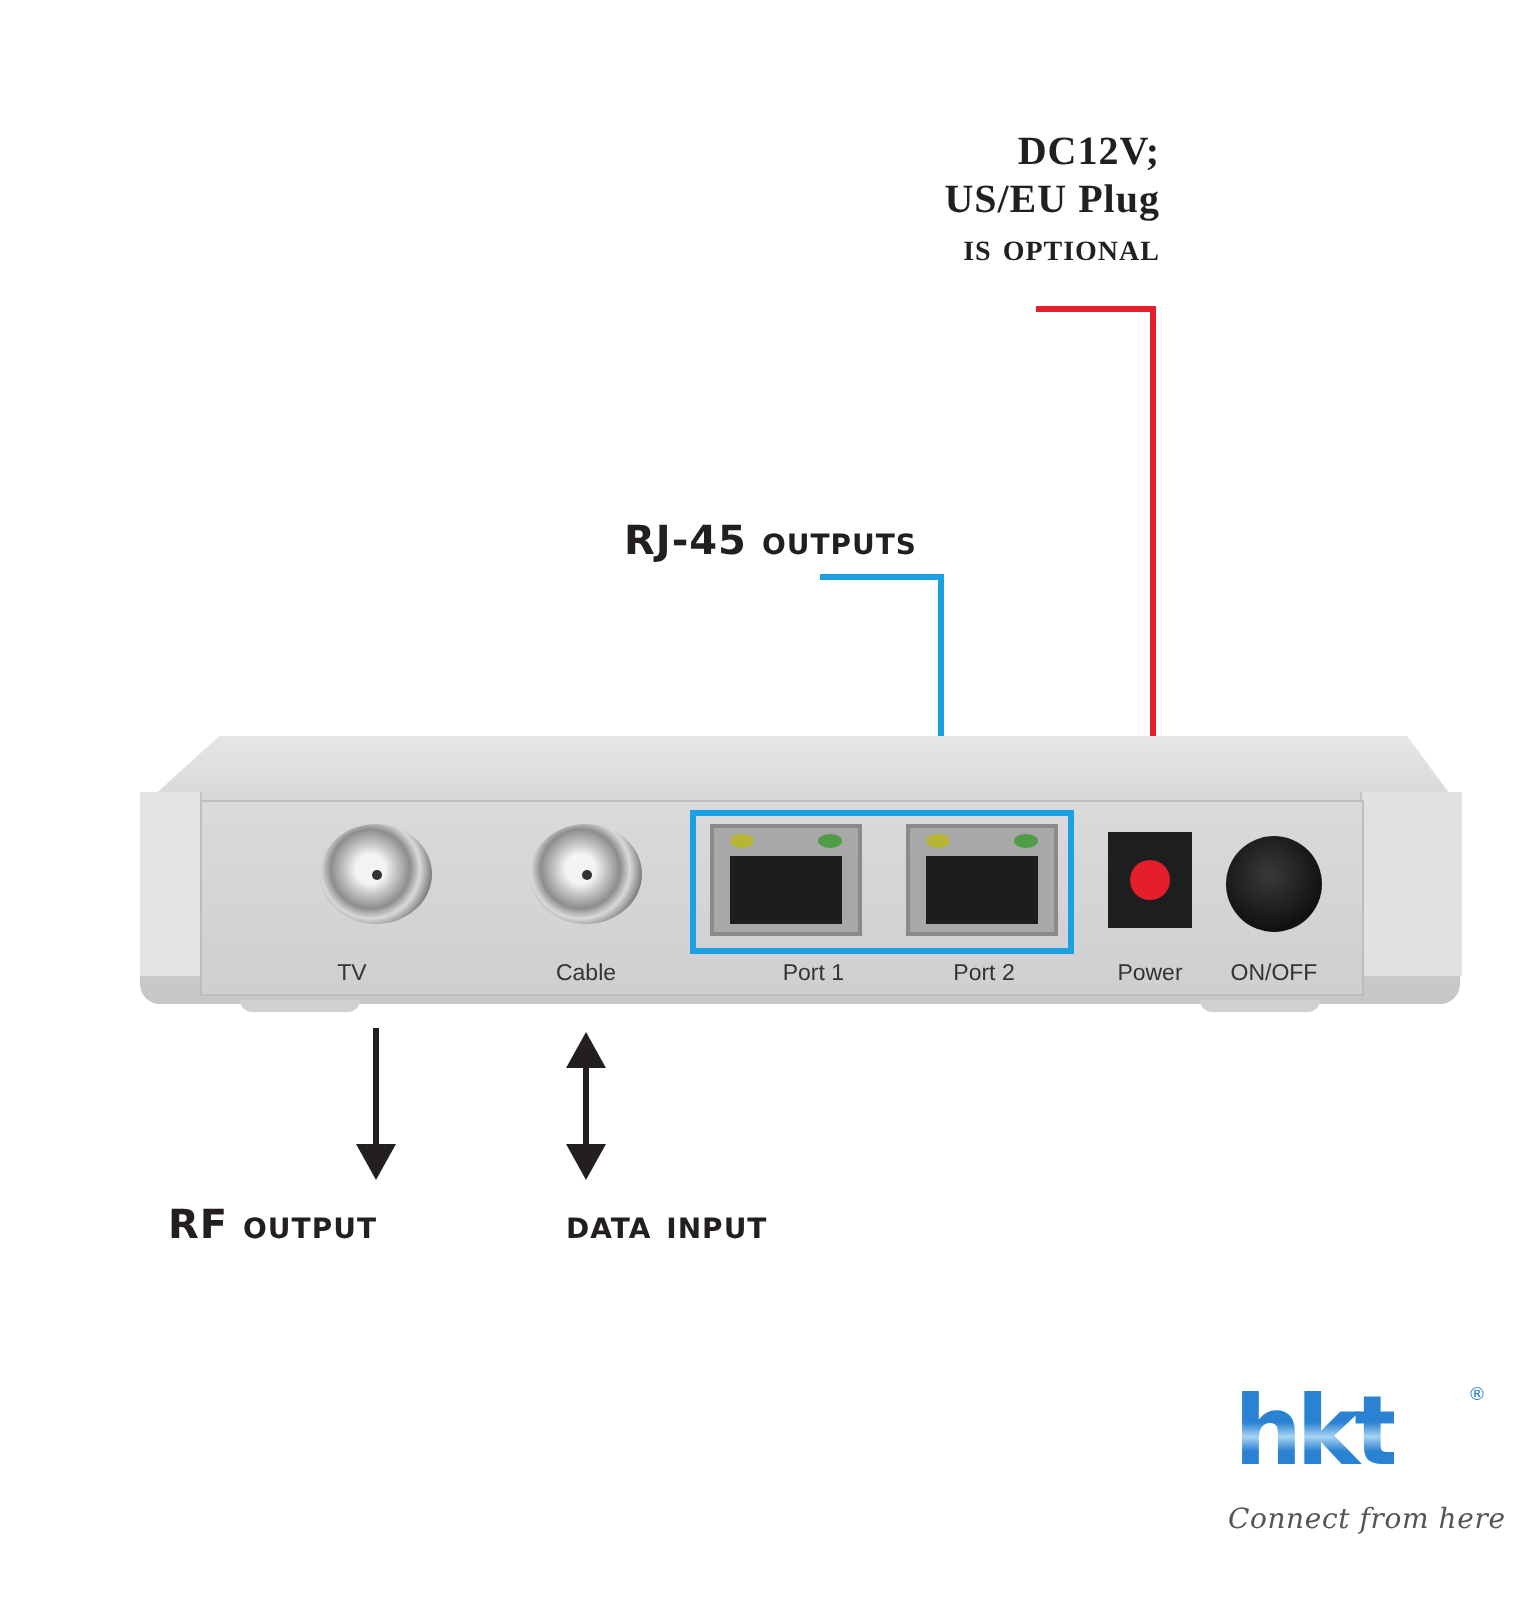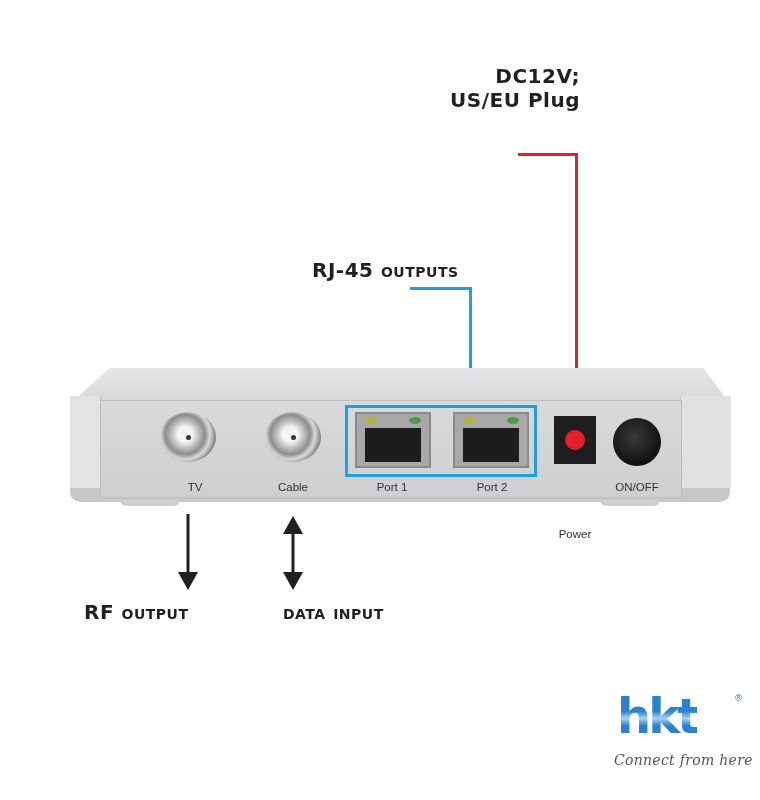--- a/index.html
+++ b/index.html
@@ -1,21 +1,21 @@
 <!DOCTYPE html>
 <html><head>
 <meta charset="utf-8">
 <style>
   html, body { margin: 0; padding: 0; background: #ffffff; }
   body { width: 760px; height: 800px; position: relative; overflow: hidden;
          font-family: "DejaVu Sans", sans-serif; color: #231f20; }
   .abs { position: absolute; }
   .callout { font-weight: bold; font-size: 20px; line-height: 24px; color: #231f20; letter-spacing: 0.5px; }
   .sc { font-variant: small-caps; }
-  .right { text-align: right; }
+  .right { text-align: right; font-family: Liberation Serif, serif; }
 
   
   .dev-top { left: 70px; top: 368px; width: 660px; height: 36px;
              background: linear-gradient(#e6e6e8, #d7d7da); border-radius: 30px 26px 0 0;
              clip-path: polygon(6% 0, 96% 0, 100% 100%, 0 100%); }
   .dev-face { left: 70px; top: 396px; width: 660px; height: 106px;
               background: linear-gradient(#d8d8da, #cfcfd2 60%, #c6c6c9); border-radius: 4px 4px 10px 10px; }
   .dev-panel { left: 100px; top: 400px; width: 580px; height: 96px; border: 1px solid #bdbdc0;
                background: linear-gradient(#dadadc, #cfcfd1); }
   .dev-left-cap { left: 70px; top: 396px; width: 30px; height: 92px; background: #e3e3e5; border-right: 1px solid #c4c4c6; }
@@ -51,20 +51,21 @@
                -webkit-background-clip: text; background-clip: text; -webkit-text-fill-color: transparent; }
   .logo-reg { left: 734px; top: 693px; font-size: 9px; color: #1e7fd0; }
   .tagline { left: 614px; top: 752px; font-family: "DejaVu Serif", serif; font-style: italic; font-size: 14px; color: #555; letter-spacing: 0.3px; }
 </style>
 </head>
 <body>
 
 <div class="abs callout right" style="left:380px; top:64px; width:200px;">
   <div>DC12V;</div>
   <div>US/EU Plug</div>
+  <div class="sc">is optional</div>
 </div>
 
 <div class="abs red" style="left:518px; top:153px; width:60px; height:3px;"></div>
 <div class="abs red" style="left:575px; top:153px; width:3px; height:287px;"></div>
 
 <div class="abs callout sc" style="left:312px; top:258px; width:200px;">RJ-45 outputs</div>
 <div class="abs blue" style="left:410px; top:287px; width:62px; height:3px;"></div>
 <div class="abs blue" style="left:469px; top:287px; width:3px; height:120px;"></div>
 
 <div class="abs dev-top"></div>
@@ -91,25 +92,25 @@
 <div class="abs rj45" style="left:453px; top:412px;">
   <span class="led led-y"></span>
   <span class="led led-g"></span>
   <span class="hole"></span>
 </div>
 
 <div class="abs power-jack"></div>
 <div class="abs power-dot"></div>
 <div class="abs onoff"></div>
 
-<div class="abs plabel" style="left:175px; top:481px; width:40px;">TV</div>
+<div class="abs plabel" style="left:156px; top:481px; width:40px;">TV</div>
 <div class="abs plabel" style="left:268px; top:481px; width:50px;">Cable</div>
-<div class="abs plabel" style="left:362px; top:481px; width:60px;">Port 1</div>
+<div class="abs plabel" style="left:362px; top:481px; width:60px;text-align:right;">Port 1</div>
 <div class="abs plabel" style="left:462px; top:481px; width:60px;">Port 2</div>
-<div class="abs plabel" style="left:550px; top:481px; width:50px;margin-top:47px;">Power</div>
+<div class="abs plabel" style="left:550px; top:481px; width:50px;">Power</div>
 <div class="abs plabel" style="left:607px; top:481px; width:60px;">ON/OFF</div>
 
 <svg class="abs" style="left:176px; top:514px;" width="24" height="78" viewBox="0 0 24 78">
   <rect x="10.5" y="0" width="3" height="62" fill="#231f20"></rect>
   <polygon points="2,58 22,58 12,76" fill="#231f20"></polygon>
 </svg>
 <svg class="abs" style="left:281px; top:514px;" width="24" height="78" viewBox="0 0 24 78">
   <polygon points="2,20 22,20 12,2" fill="#231f20"></polygon>
   <rect x="10.5" y="18" width="3" height="42" fill="#231f20"></rect>
   <polygon points="2,58 22,58 12,76" fill="#231f20"></polygon>

